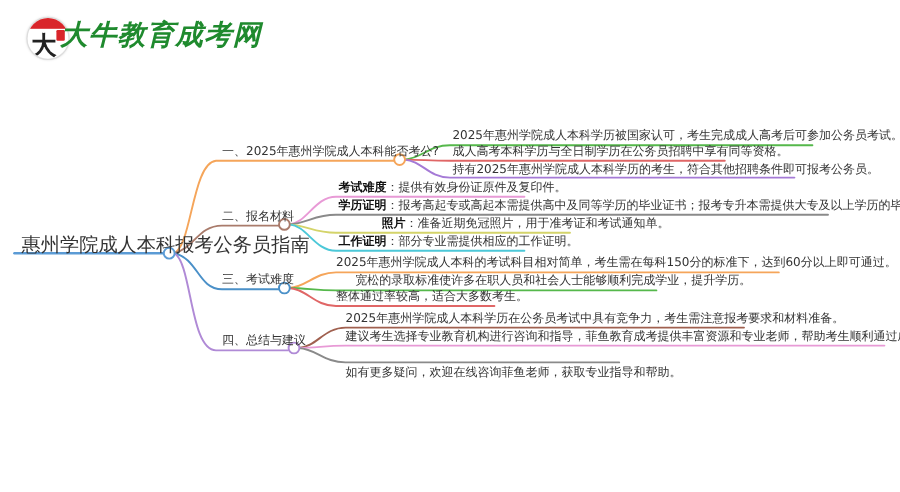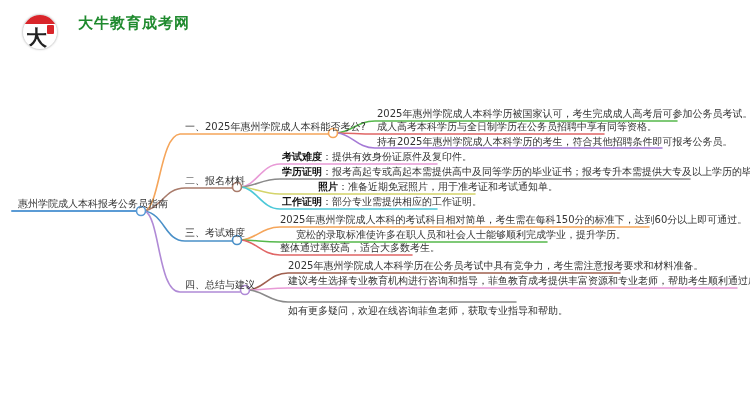--- a/index.html
+++ b/index.html
@@ -3,25 +3,25 @@
   <meta charset="utf-8">
   <style>
     html, body { margin:0; padding:0; background:#ffffff; }
     body { width:750px; height:410px; position:relative; overflow:hidden; font-family:"DejaVu Sans", sans-serif; }
     #canvas { position:absolute; left:0; top:0; }
     .logo { position:absolute; left:18px; top:12px; width:230px; height:40px; }
     .logo-badge { position:absolute; left:4px; top:2px; width:34px; height:34px; border-radius:50%; background:#fff; border:1px solid #ddd; box-shadow:0 0 2px rgba(0,0,0,0.15); overflow:hidden; }
     .logo-badge .cap { position:absolute; left:0; top:0; width:100%; height:9px; background:#d9252a; }
     .logo-badge .glyph { position:absolute; left:3px; top:9px; font-size:21px; font-weight:bold; color:#222; font-family:"DejaVu Serif", serif; letter-spacing:-3px; }
     .logo-badge .seal { position:absolute; right:3px; top:10px; width:7px; height:9px; background:#d9252a; border-radius:1px; }
-    .logo-title { position:absolute; left:60px; top:2px; font-size:15px; font-weight:bold; color:#1f8a2e; letter-spacing:1px; font-family:"DejaVu Sans", sans-serif; white-space:nowrap; }
+    .logo-title { position:absolute; left:32px; top:2px; font-size:23px; font-weight:bold; color:#1f8a2e; letter-spacing:1px; font-family:"DejaVu Sans", sans-serif; white-space:nowrap;font-style:italic; }
     .logo-url { position:absolute; left:44px; top:24px; font-size:12px; font-weight:bold; color:#2b7a2b; font-family:"DejaVu Sans", sans-serif; white-space:nowrap; }
     .t { position:absolute; font-size:10px; line-height:12px; color:#333; white-space:nowrap; font-family:"DejaVu Sans", sans-serif; }
     .t b { font-weight:bold; color:#111; }
-    .root-text { font-size:10px; color:#333; }
+    .root-text { font-size:16px; color:#333; }
   </style>
 </head>
 <body>
 
 <div class="logo">
   <div class="logo-badge">
     <div class="cap"></div>
     <div class="seal"></div>
     <div class="glyph">大牛</div>
   </div>
@@ -62,21 +62,21 @@
     <circle cx="237" cy="187" r="4.5" stroke="#a97b6b"></circle>
     <circle cx="237" cy="240" r="4.5" stroke="#4a90c8"></circle>
     <circle cx="245" cy="290" r="4.5" stroke="#b08ad6"></circle>
   </g>
 </svg>
 
 <div class="t root-text" style="left:18px; top:198px;">惠州学院成人本科报考公务员指南</div>
 
 <div class="t" style="left:185px; top:121px;text-align:right;">一、2025年惠州学院成人本科能否考公?</div>
 <div class="t" style="left:185px; top:175px;">二、报名材料</div>
-<div class="t" style="left:185px; top:228px;font-family:Liberation Mono, monospace;">三、考试难度</div>
+<div class="t" style="left:185px; top:228px;">三、考试难度</div>
 <div class="t" style="left:185px; top:279px;">四、总结与建议</div>
 
 <div class="t" style="left:377px; top:108px;">2025年惠州学院成人本科学历被国家认可，考生完成成人高考后可参加公务员考试。</div>
 <div class="t" style="left:377px; top:122px;font-family:Liberation Mono, monospace;">成人高考本科学历与全日制学历在公务员招聘中享有同等资格。</div>
 <div class="t" style="left:377px; top:136px;">持有2025年惠州学院成人本科学历的考生，符合其他招聘条件即可报考公务员。</div>
 
 <div class="t" style="left:282px; top:151px;"><b>考试难度</b><span>：提供有效身份证原件及复印件。</span></div>
 <div class="t" style="left:282px; top:166px;"><b>学历证明</b><span>：报考高起专或高起本需提供高中及同等学历的毕业证书；报考专升本需提供大专及以上学历的毕业证书。</span></div>
 <div class="t" style="left:282px; top:181px;padding-left:36px;"><b>照片</b><span>：准备近期免冠照片，用于准考证和考试通知单。</span></div>
 <div class="t" style="left:282px; top:196px;"><b>工作证明</b><span>：部分专业需提供相应的工作证明。</span></div>

